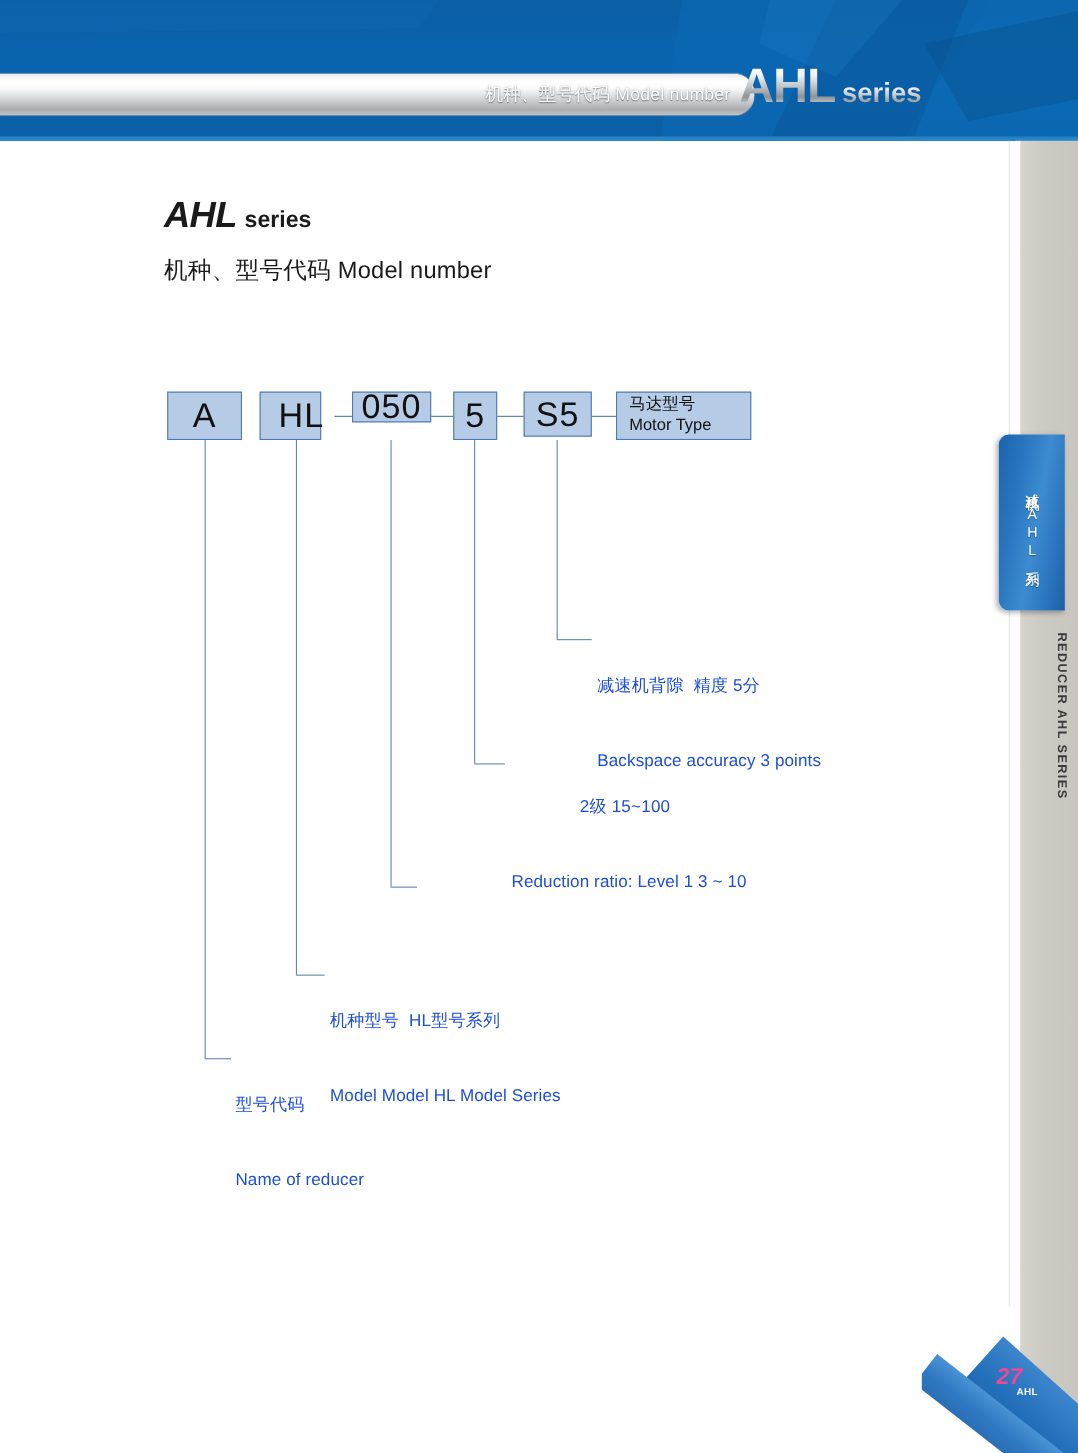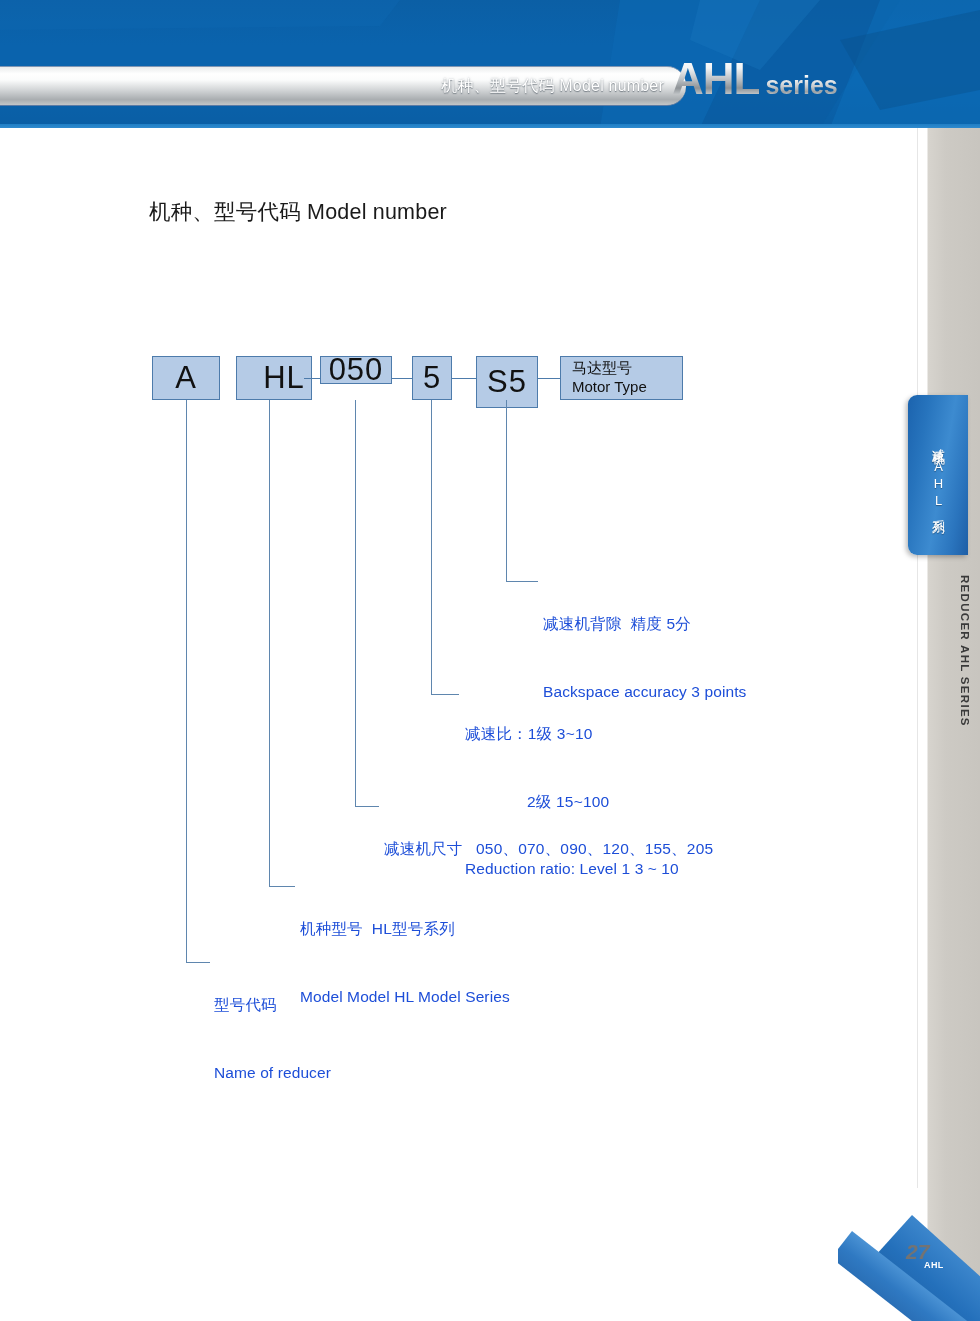--- a/index.html
+++ b/index.html
@@ -88,21 +88,21 @@
     background:linear-gradient(180deg,#4a92d4 0%,#2f79c2 55%,#2a6fb6 100%);
     transform:rotate(38deg);transform-origin:0 0;
   }
   .ribbon-b{
     position:absolute;left:74px;top:10px;width:150px;height:62px;
     background:linear-gradient(180deg,#3c86cc 0%,#2470bb 60%,#1f66ad 100%);
     transform:rotate(42deg);transform-origin:0 0;
   }
   .page-num{
     position:absolute;left:68px;top:36px;
-    color:#737373;font-size:21px;font-weight:bold;font-style:italic;
+    color:#ec4899;font-size:21px;font-weight:bold;font-style:italic;
     line-height:1;
   }
   .page-num-sub{
     position:absolute;left:86px;top:55px;
     color:#ffffff;font-size:9px;font-weight:bold;letter-spacing:.4px;
   }
 
   
   .title-block{position:absolute;left:149px;top:178px;}
   .title-ahl{
@@ -168,34 +168,37 @@
 
 <div class="right-col-line"></div>
 <div class="right-col"></div>
 
 <div class="side-tab">
   <span class="side-tab-label">减速机 AHL系列</span>
 </div>
 <div class="side-tab-sub">REDUCER AHL  SERIES</div>
 
 <div class="title-block">
+  <div>
+    <span class="title-ahl">AHL</span><span class="title-series">series</span>
+  </div>
   <div class="title-sub">机种、型号代码 Model number</div>
 </div>
 
 <div>
 
   <div class="code-box" style="left:152px;top:356px;width:68px;height:44px;">A</div>
 
-  <div class="code-box" style="left:236px;top:356px;width:76px;height:44px;padding-left:20px;">HL</div>
+  <div class="code-box" style="left:236px;top:356px;width:56px;height:44px;padding-left:20px;">HL</div>
 
   <div class="code-box" style="left:320px;top:356px;width:72px;height:28px;">050</div>
 
   <div class="code-box" style="left:412px;top:356px;width:40px;height:44px;">5</div>
 
-  <div class="code-box" style="left:476px;top:356px;width:62px;height:52px;">S5</div>
+  <div class="code-box" style="left:476px;top:356px;width:62px;height:41px;">S5</div>
 
   <div class="code-box motor" style="left:560px;top:356px;width:123px;height:44px;">
     <span>马达型号</span>
     <span>Motor Type</span>
   </div>
 
   <div class="connector" style="left:304px;top:378px;width:16px;"></div>
   <div class="connector" style="left:392px;top:378px;width:20px;"></div>
   <div class="connector" style="left:452px;top:378px;width:24px;"></div>
   <div class="connector" style="left:538px;top:378px;width:22px;"></div>
@@ -214,27 +217,25 @@
 
   <div class="leader-v" style="left:186px;top:400px;height:562px;"></div>
   <div class="leader-h" style="left:186px;top:962px;width:24px;"></div>
 
   <div class="anno" style="left:543px;top:568px;">
     <div class="cn">减速机背隙  精度 5分</div>
     <div class="en">Backspace accuracy 3 points</div>
   </div>
 
   <div class="anno" style="left:465px;top:678px;">
-    <div class="cn">减速比：1级 3~10</div>
     <div class="cn" style="padding-left:62px;">2级 15~100</div>
     <div class="en">Reduction ratio: Level 1 3 ~ 10</div>
   </div>
 
   <div class="anno" style="left:384px;top:793px;">
-    <div class="cn">减速机尺寸   050、070、090、120、155、205</div>
   </div>
 
   <div class="anno" style="left:300px;top:873px;">
     <div class="cn">机种型号  HL型号系列</div>
     <div class="en">Model Model HL Model Series</div>
   </div>
 
   <div class="anno" style="left:214px;top:949px;">
     <div class="cn">型号代码</div>
     <div class="en">Name of reducer</div>

